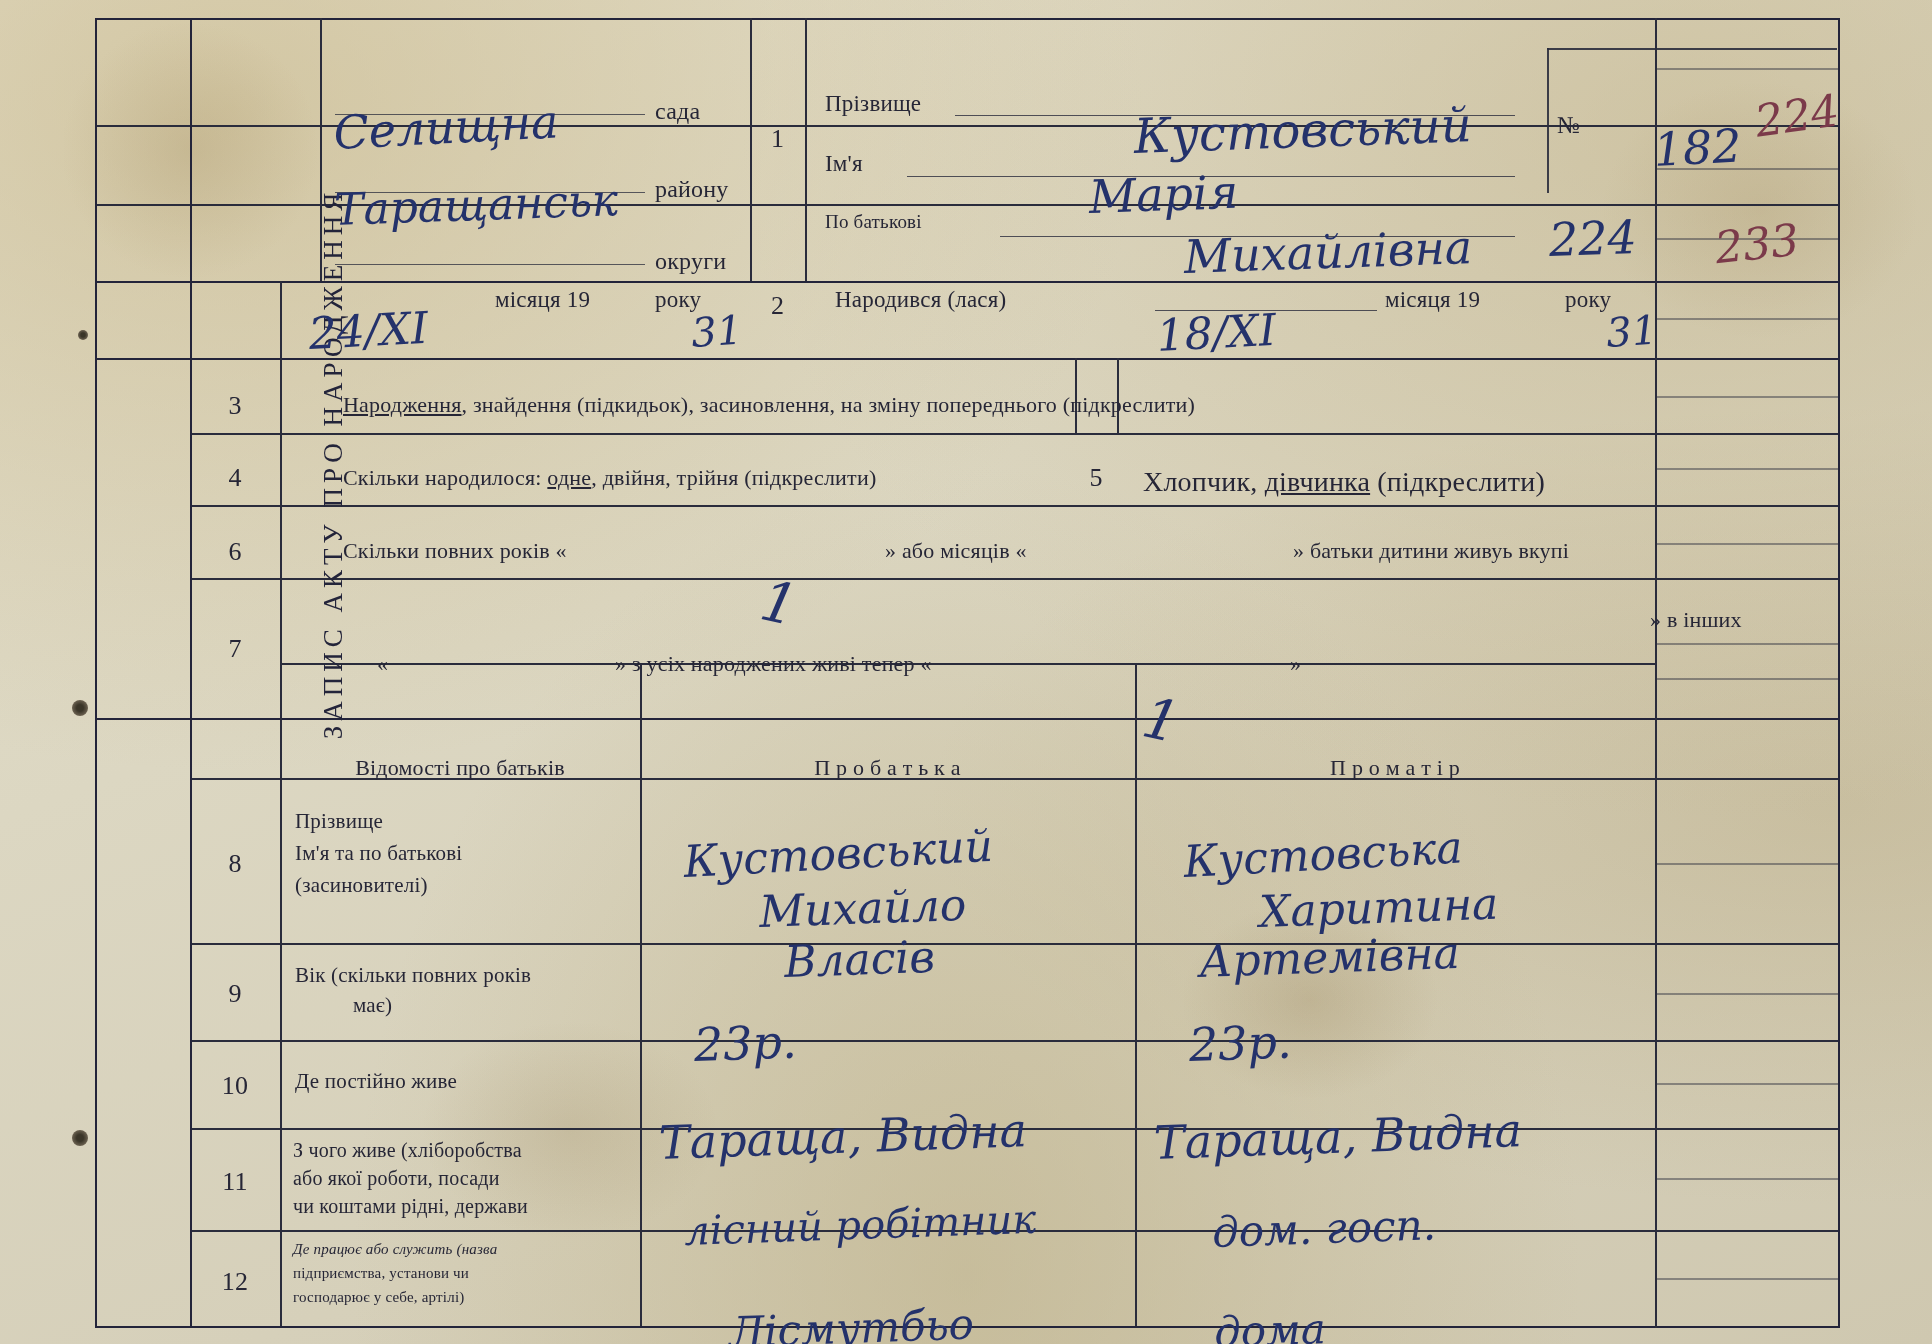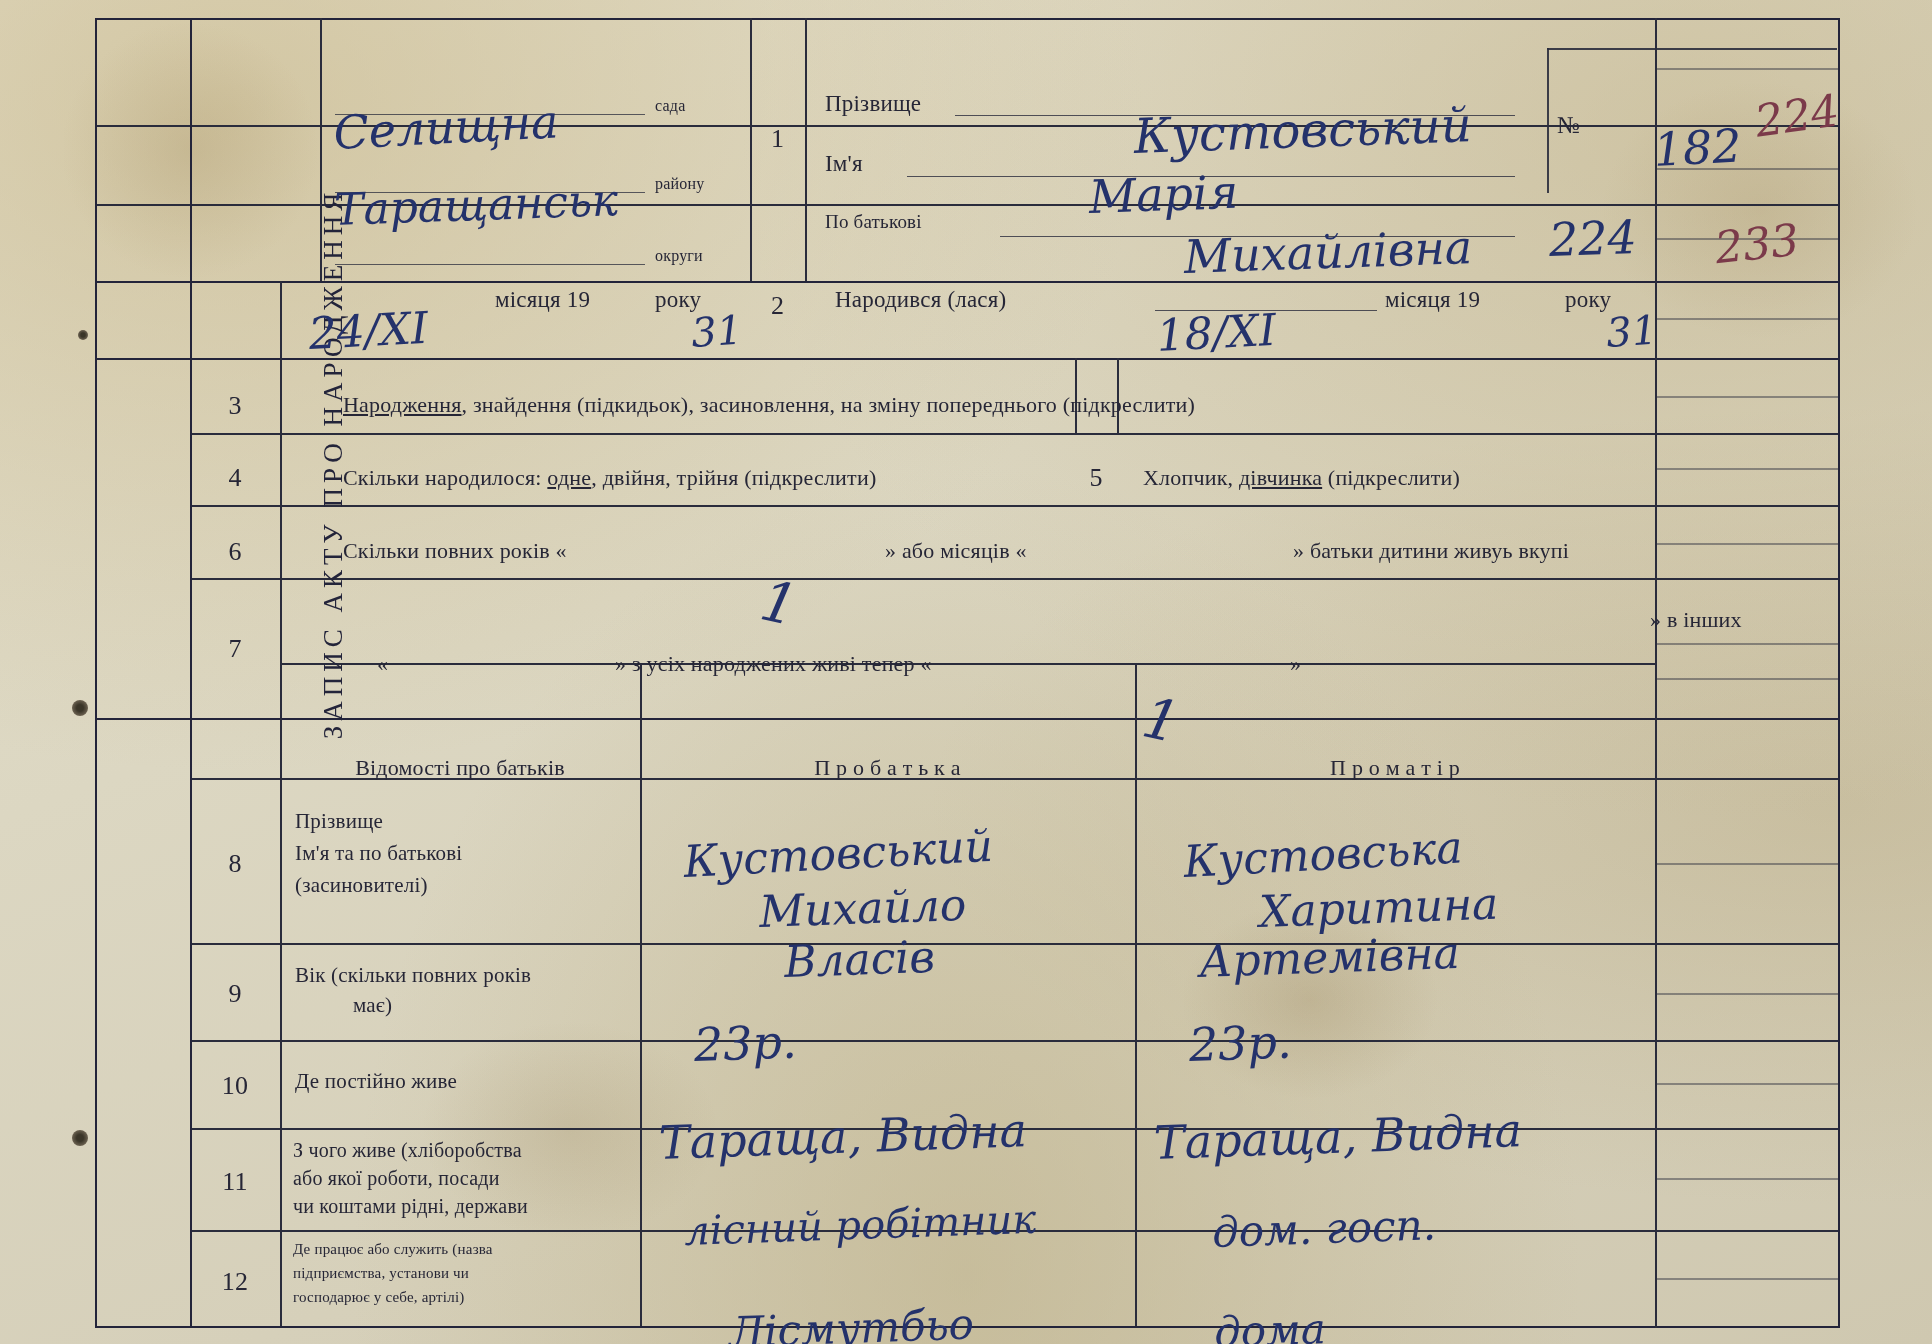--- a/index.html
+++ b/index.html
@@ -36,21 +36,21 @@
     left:95px;top:18px;
     width:1745px;height:1310px;
   }
   .ln{position:absolute;background:#2a2c3c;}
   .hl{height:2px;}
   .vl{width:2px;}
   .thick{background:#23243a;}
 
   .cell{position:absolute;box-sizing:border-box;}
   .lbl{
-    font-size:16px;letter-spacing:.2px;line-height:1.25;
+    font-size:24px;letter-spacing:.2px;line-height:1.25;
     color:#262636;
   }
   .num{
     font-size:23px;text-align:center;width:100%;
   }
   .u{text-decoration:underline;}
   .center{text-align:center;margin-top:24px;}
   .xsm{font-size:15px;line-height:1.2;}
 
   
@@ -182,21 +182,21 @@
   <div class="cell num lbl" style="left:95px;top:372px;width:90px;font-size:26px;">3</div>
   <div class="cell lbl" style="left:248px;top:373px;font-size:22px;">
     <span class="u">Народження</span><span>, знайдення (підкидьок), засиновлення, на зміну попереднього (підкреслити)</span>
   </div>
 
   <div class="cell num lbl" style="left:95px;top:444px;width:90px;font-size:26px;">4</div>
   <div class="cell lbl" style="left:248px;top:446px;font-size:22px;">
     <span>Скільки народилося: </span><span class="u">одне</span><span>, двійня, трійня (підкреслити)</span>
   </div>
   <div class="cell num lbl" style="left:980px;top:444px;width:42px;font-size:26px;">5</div>
-  <div class="cell lbl" style="left:1048px;top:446px;font-size:22px;">
+  <div class="cell lbl" style="left:1048px;top:446px;font-size:28px;">
     <span>Хлопчик, </span><span class="u">дівчинка</span><span> (підкреслити)</span>
   </div>
 
   <div class="cell num lbl" style="left:95px;top:518px;width:90px;font-size:26px;">6</div>
   <div class="cell lbl" style="left:248px;top:519px;font-size:22px;">Скільки повних років «</div>
   <div class="cell lbl" style="left:790px;top:519px;font-size:22px;">» або місяців «</div>
   <div class="cell lbl" style="left:1198px;top:519px;font-size:22px;">» батьки дитини живуь вкупі</div>
 
   <div class="cell num lbl" style="left:95px;top:615px;width:90px;font-size:26px;">7</div>
   <div class="cell lbl" style="left:1555px;top:588px;font-size:22px;">» в інших</div>
@@ -219,21 +219,21 @@
 
   <div class="cell num lbl" style="left:95px;top:1052px;width:90px;font-size:26px;">10</div>
   <div class="cell lbl" style="left:200px;top:1050px;font-size:21px;">Де постійно живе</div>
 
   <div class="cell num lbl" style="left:95px;top:1148px;width:90px;font-size:26px;">11</div>
   <div class="cell lbl" style="left:198px;top:1120px;font-size:20px;">З чого живе (хліборобства</div>
   <div class="cell lbl" style="left:198px;top:1148px;font-size:20px;">або якої роботи, посади</div>
   <div class="cell lbl" style="left:198px;top:1176px;font-size:20px;">чи коштами рідні, держави</div>
 
   <div class="cell num lbl" style="left:95px;top:1248px;width:90px;font-size:26px;">12</div>
-  <div class="cell lbl xsm" style="left:198px;top:1222px;">Де працює або служить (назва</div>
+  <div class="cell lbl xsm" style="left:198px;top:1222px;font-style:italic;">Де працює або служить (назва</div>
   <div class="cell lbl xsm" style="left:198px;top:1246px;">підприємства, установи чи</div>
   <div class="cell lbl xsm" style="left:198px;top:1270px;">господарює у себе, артілі)</div>
 
   <div class="hw" style="left:240px;top:88px;font-size:46px;transform:rotate(-3deg);">Селищна</div>
   <div class="hw" style="left:240px;top:166px;font-size:44px;transform:rotate(-2deg);">Таращанськ</div>
 
   <div class="hw" style="left:1040px;top:90px;font-size:48px;transform:rotate(-2deg);">Кустовський</div>
   <div class="hw" style="left:995px;top:152px;font-size:46px;transform:rotate(-2deg);">Марія</div>
   <div class="hw" style="left:1090px;top:212px;font-size:46px;transform:rotate(-2deg);">Михайлівна</div>
 

